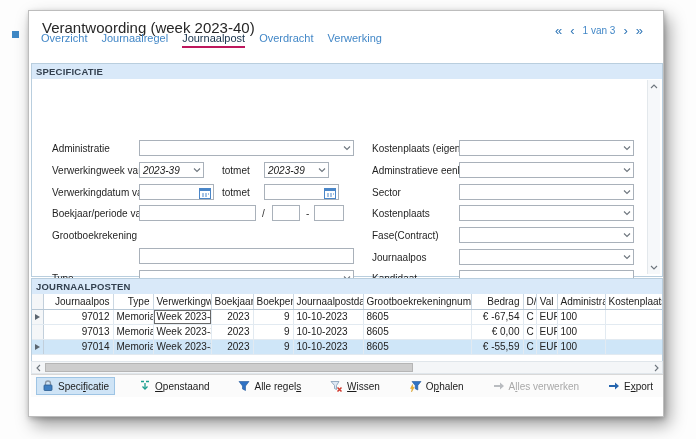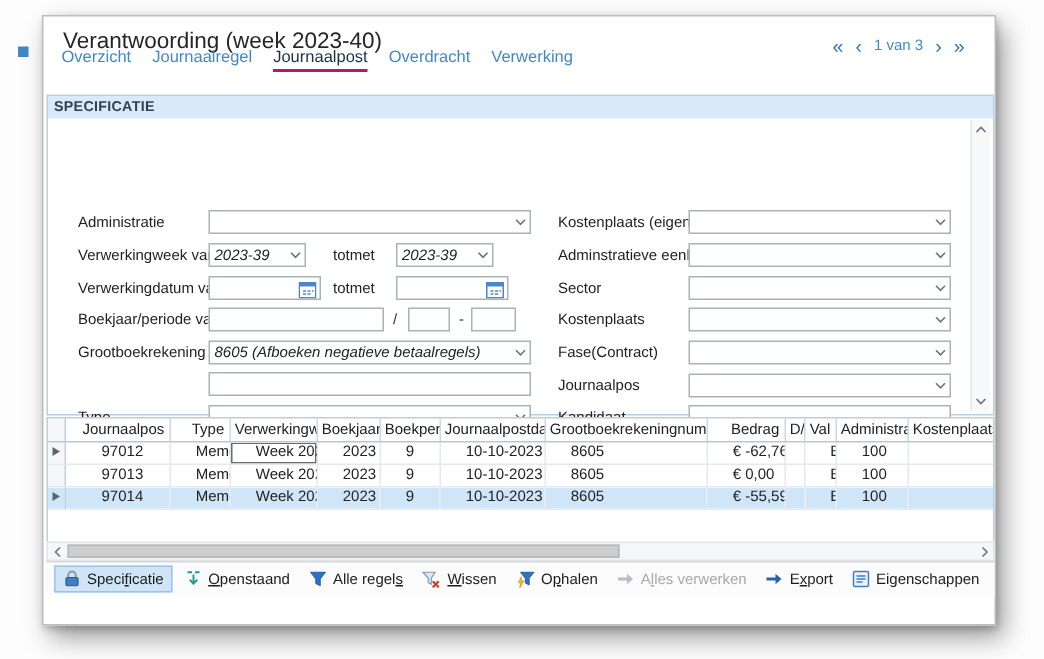--- a/index.html
+++ b/index.html
@@ -33,21 +33,21 @@
 
   .vscroll { position:absolute; right:2px; top:16px; bottom:2px; width:13px; background:#f6f8fa; border-left:1px solid #e3e8ec; }
   .vs-btn { position:absolute; left:0; width:12px; height:13px; display:flex; align-items:center; justify-content:center; }
   .vs-up { top:0; } .vs-dn { bottom:0; }
 
   .jp-panel { position:absolute; left:2px; top:267px; width:632px; height:83px;
               border:1px solid #b9cede; border-bottom:none; background:#fff; overflow:hidden; }
   table { border-collapse:collapse; table-layout:fixed; width:630px; font-size:10px; }
   th { font-weight:normal; text-align:right; height:15px; padding:0 3px; color:#222;
        border-right:1px solid #ccd8e3; border-bottom:1px solid #b7c7d5; overflow:hidden; white-space:nowrap; }
-  td { height:15px; padding:0 17px; color:#222; border-right:1px solid #e2eaf1; border-bottom:1px solid #e2eaf1;
+  td { height:15px; padding:0 3px; color:#222; border-right:1px solid #e2eaf1; border-bottom:1px solid #e2eaf1;
        overflow:hidden; white-space:nowrap; }
   th.mk, td.mk { padding:0; border-right:1px solid #c2cfdb; background:#f4f6f8; text-align:center; }
   .num { text-align:right; }
   tr.selected td { background:#cfe6f8; }
   .cell-focus { box-shadow: inset 0 0 0 1px #6b6b6b; }
   .tri { width:0; height:0; border-top:3.5px solid transparent; border-bottom:3.5px solid transparent;
          border-left:5px solid #5a6570; display:inline-block; }
 
   .hscroll { position:absolute; left:2px; width:632px; top:350px; height:13px; background:#f4f6f8; border:1px solid #e0e6eb; }
   .hs-btn { position:absolute; top:0; width:12px; height:11px; display:flex; align-items:center; justify-content:center; }
@@ -143,28 +143,20 @@
     </div>
 
     <span class="fl" style="left:20px;top:144px">Boekjaar/periode van - tot</span>
     <input class="field" style="left: 107px; top: 141px; width: 117px;" value="">
     <span class="sep" style="left:230px;top:144px">/</span>
     <input class="field" style="left: 240px; top: 141px; width: 28px;" value="">
     <span class="sep" style="left:274px;top:144px">-</span>
     <input class="field" style="left: 282px; top: 141px; width: 30px;" value="">
 
     <span class="fl" style="left:20px;top:166px">Grootboekrekening</span>
-    <div class="field combo" style="left:107px;top:163px;width:215px">
-      <span>8605 (Afboeken negatieve betaalregels)</span>
-      <span class="chev-dn">
-          <svg width="8" height="5" viewBox="0 0 8 5">
-            <path d="M1 .5 4 3.5 7 .5" fill="none" stroke="#6d757d" stroke-width="1.1"></path>
-          </svg>
-        </span>
-    </div>
     <input class="field" style="left: 107px; top: 184px; width: 215px;" value="">
 
     <span class="fl" style="left:20px;top:209px">Type</span>
     <div class="field combo" style="left:107px;top:206px;width:215px">
       <span></span>
       <span class="chev-dn">
           <svg width="8" height="5" viewBox="0 0 8 5">
             <path d="M1 .5 4 3.5 7 .5" fill="none" stroke="#6d757d" stroke-width="1.1"></path>
           </svg>
         </span>
@@ -250,20 +242,21 @@
         </span>
       <span class="vs-btn vs-dn">
           <svg width="8" height="5" viewBox="0 0 8 5">
             <path d="M1 1 4 4 7 1" fill="none" stroke="#6d757d" stroke-width="1.1"></path>
           </svg>
         </span>
     </div>
   </div>
 
   <div class="jp-panel">
+    <div class="section-bar">JOURNAALPOSTEN</div>
     <table>
       <colgroup>
         <col style="width:11px">
           <col style="width:70px">
           <col style="width:40px">
           <col style="width:58px">
         <col style="width:42px">
           <col style="width:40px">
           <col style="width:70px">
           <col style="width:108px">
@@ -291,21 +284,21 @@
       </tr>
       <tr>
         <td class="mk"><span class="tri"></span></td>
         <td class="num">97012</td>
         <td>Memoriaal</td>
         <td class="cell-focus">Week 2023-39</td>
         <td class="num">2023</td>
         <td class="num">9</td>
         <td>10-10-2023</td>
         <td>8605</td>
-        <td class="num">€ -62,76</td>
+        <td class="num">€ -67,54</td>
         <td>C</td>
         <td>EUR</td>
         <td>100</td>
         <td></td>
       </tr>
       <tr>
         <td class="mk"></td>
         <td class="num">97013</td>
         <td>Memoriaal</td>
         <td>Week 2023-39</td>
@@ -407,24 +400,15 @@
       <span><span>A</span><span class="key">l</span><span>les verwerken</span></span>
     </div>
     <div class="tb-btn">
       <span>
           <svg width="12" height="10" viewBox="0 0 12 10">
             <path d="M1 4h6V1.5L11 5 7 8.5V6H1z" fill="#2565ae"></path>
           </svg>
         </span>
       <span><span>E</span><span class="key">x</span><span>port</span></span>
     </div>
-    <div class="tb-btn">
-      <span>
-          <svg width="12" height="12" viewBox="0 0 12 12">
-            <rect x="1" y="1" width="10" height="10" rx="1" fill="#eaf2fb" stroke="#3f7fc1"></rect>
-            <path d="M3 4h6M3 6h6M3 8h4" stroke="#3f7fc1" stroke-width=".9"></path>
-          </svg>
-        </span>
-      <span><span>Ei</span><span class="key">g</span><span>enschappen</span></span>
-    </div>
   </div>
 
 </div>
 
 </body></html>

